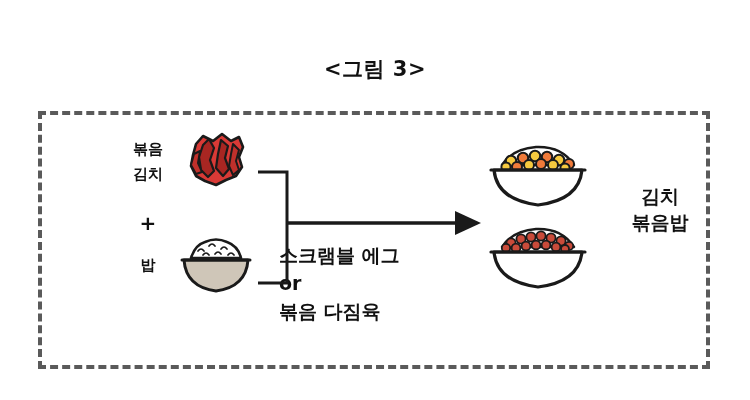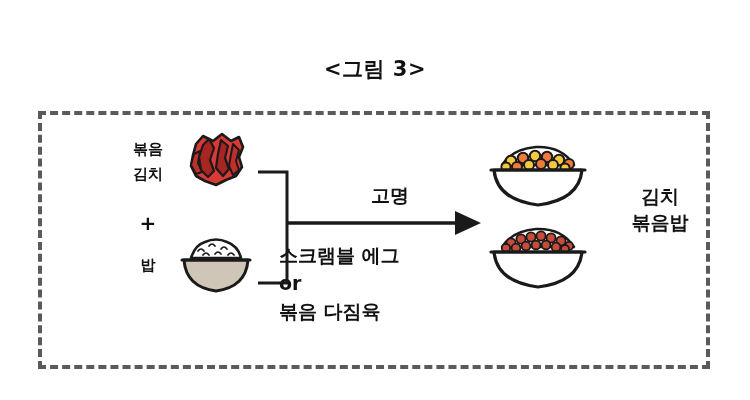--- a/index.html
+++ b/index.html
@@ -129,21 +129,20 @@
 
   <div class="title">&lt;그림 3&gt;</div>
 
   <div class="frame"></div>
 
   <div class="lbl" id="label-kimchi">볶음
 김치</div>
   <div class="lbl" id="label-plus">+</div>
   <div class="lbl" id="label-rice">밥</div>
 
-  <div id="label-topping">고명</div>
   <div id="label-egg">스크램블 에그
 or
 볶음 다짐육</div>
 
   <div id="label-result">김치
 볶음밥</div>
 
   <svg class="art" viewBox="0 0 750 400">
 
     <g>

